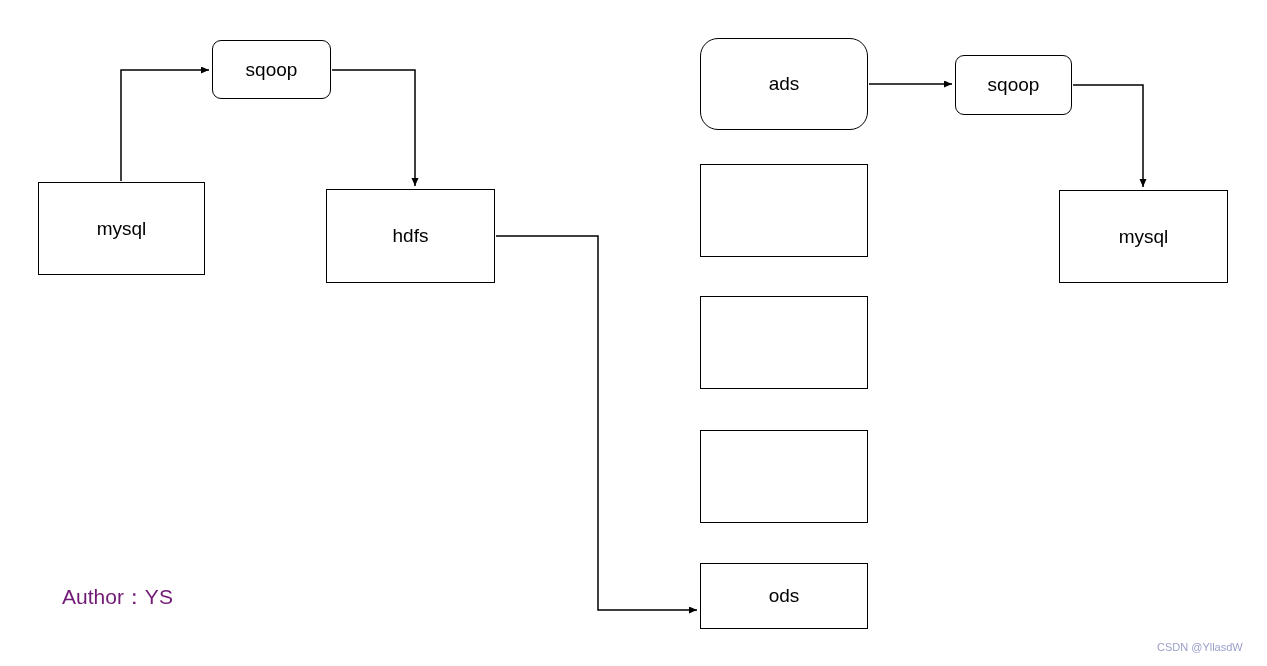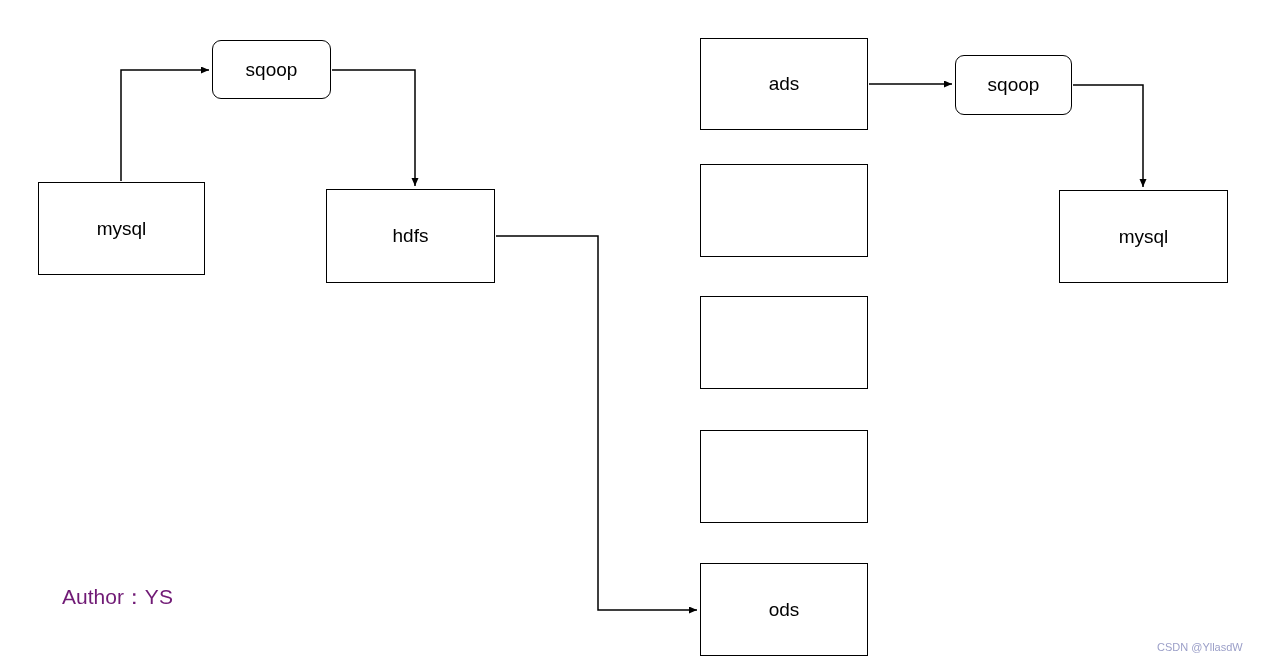--- a/index.html
+++ b/index.html
@@ -34,25 +34,25 @@
     font-size: 19px;
     color: #000000;
     white-space: nowrap;
   }
   .node.rounded {
     border-radius: 9px;
   }
   .node-mysql-left  { left: 38px;   top: 182px; width: 167px; height: 93px; }
   .node-sqoop-left  { left: 212px;  top: 40px;  width: 119px; height: 59px; }
   .node-hdfs        { left: 326px;  top: 189px; width: 169px; height: 94px; }
-  .node-ads         { left: 700px;  top: 38px;  width: 168px; height: 92px; }
+  .node-ads         { left: 700px;  top: 38px;  width: 168px; height: 92px; border-radius: 18px; }
   .node-empty-1     { left: 700px;  top: 164px; width: 168px; height: 93px; }
   .node-empty-2     { left: 700px;  top: 296px; width: 168px; height: 93px; }
   .node-empty-3     { left: 700px;  top: 430px; width: 168px; height: 93px; }
-  .node-ods         { left: 700px;  top: 563px; width: 168px; height: 93px; }
+  .node-ods         { left: 700px;  top: 563px; width: 168px; height: 66px; }
   .node-sqoop-right { left: 955px;  top: 55px;  width: 117px; height: 60px; }
   .node-mysql-right { left: 1059px; top: 190px; width: 169px; height: 93px; }
   .author-label {
     position: absolute;
     left: 62px;
     top: 583px;
     font-size: 21px;
     color: #701a75;
   }
   .watermark {

